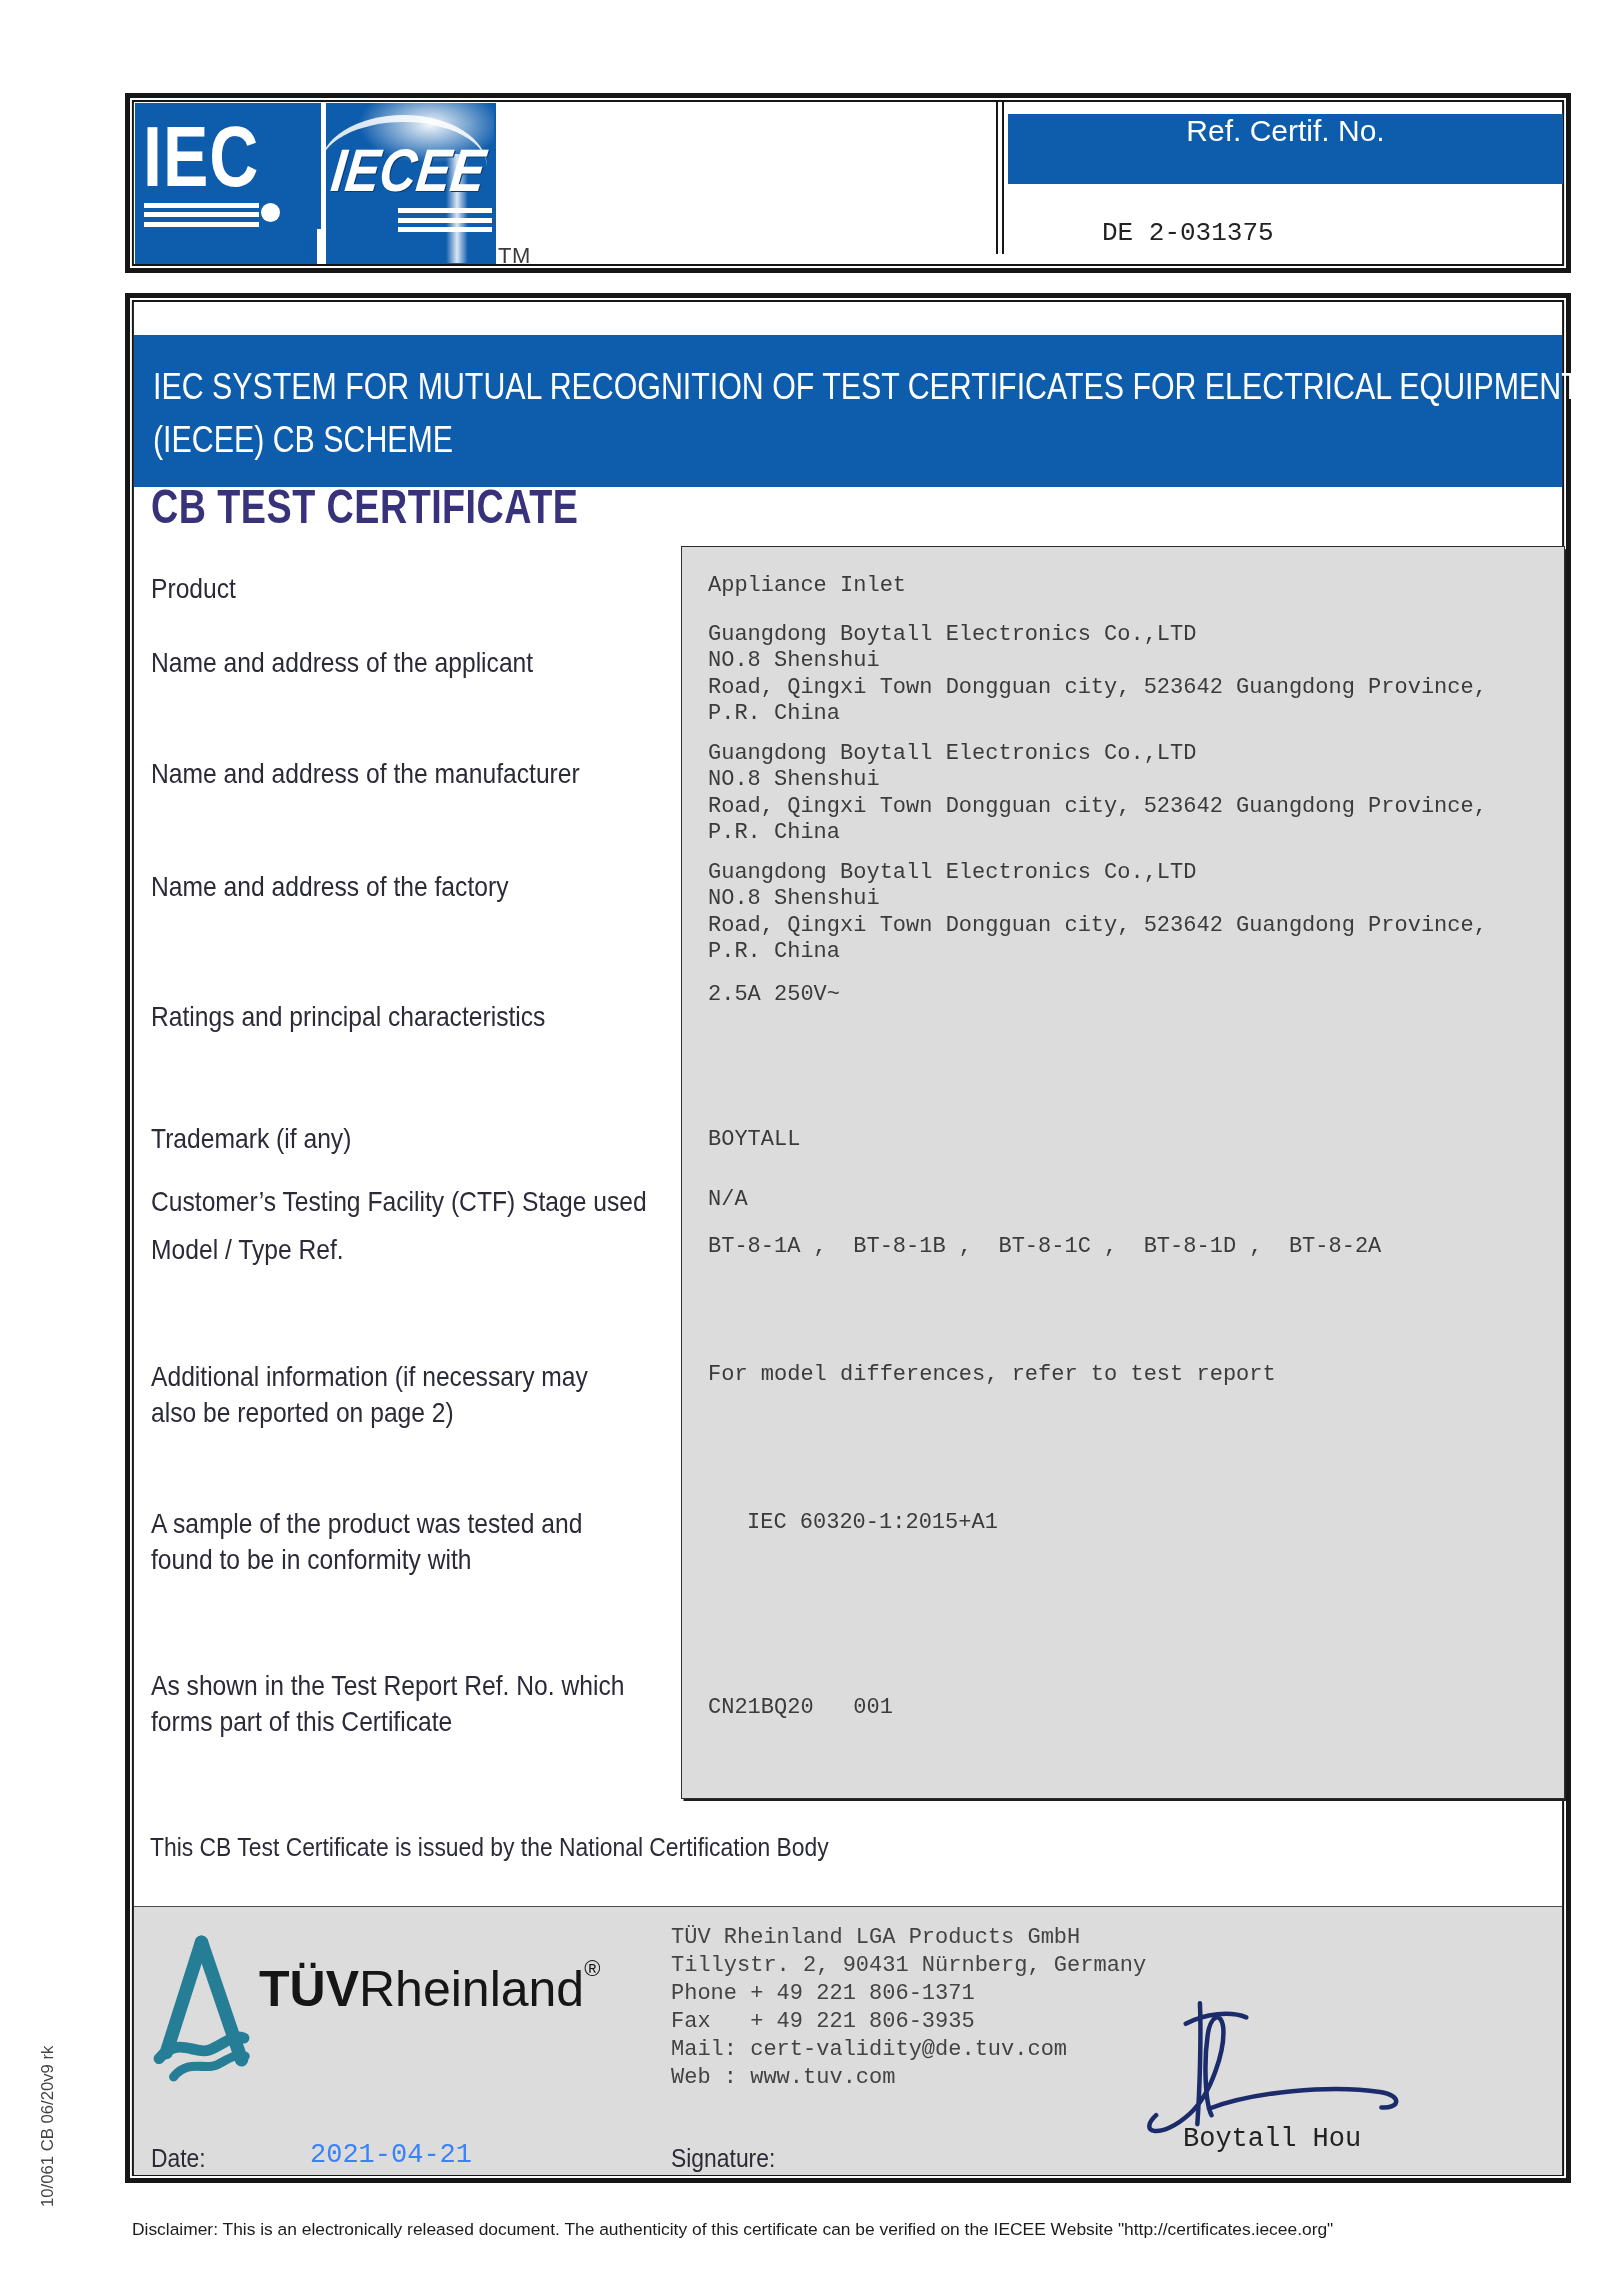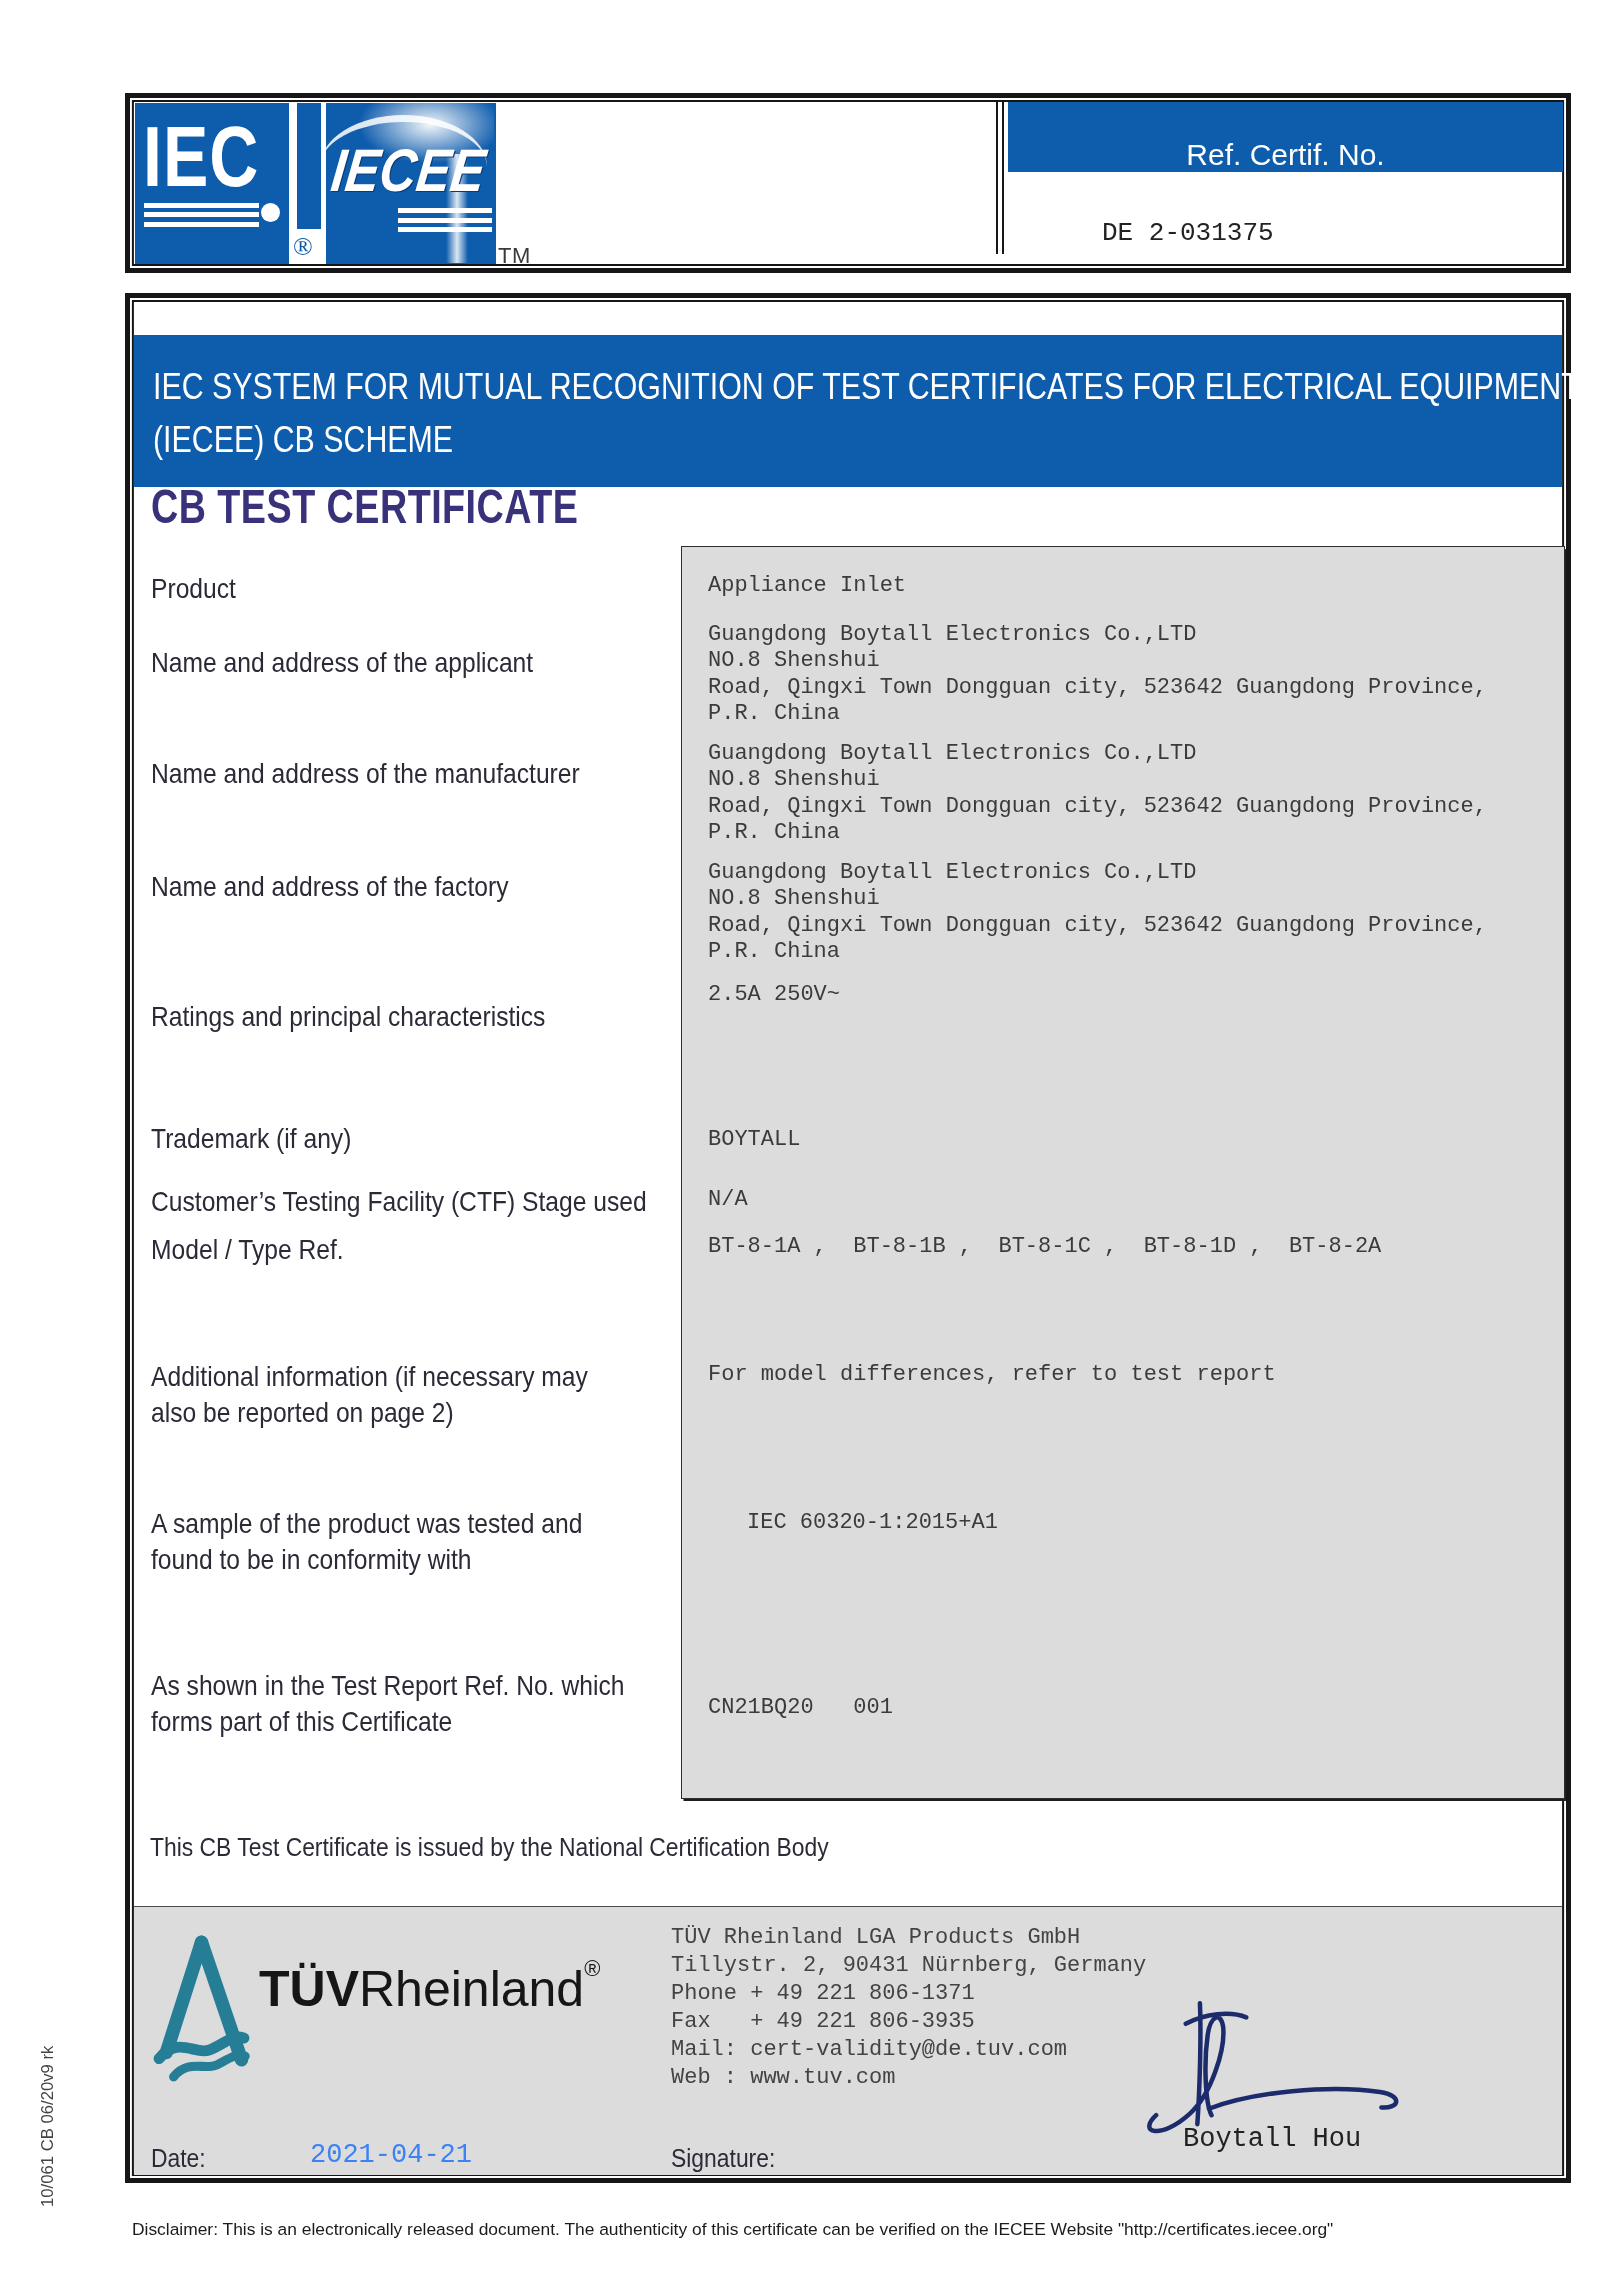--- a/index.html
+++ b/index.html
@@ -40,21 +40,21 @@
   .v-streak {
     position:absolute; top:51px; width:22px; height:109px;
     background:linear-gradient(90deg, rgba(255,255,255,0) 0%, rgba(255,255,255,0.85) 50%, rgba(255,255,255,0) 100%);
   }
   .reg-mark { position:absolute; color:#0E5CAC; font-size:26px; font-family:"Liberation Serif", serif; }
   .tm-mark  { position:absolute; color:#3a3a3a; font-size:22px; letter-spacing:0.6px; }
 
   .ref-divider { position:absolute; width:3.9px; border-left:2.6px solid #161616; border-right:2.6px solid #161616; }
   .ref-header {
     position:absolute; background:#0E5CAC; color:#ffffff; font-size:30px;
-    display:flex; align-items:flex-end; justify-content:center;
+    display:flex; align-items:flex-start; justify-content:center;margin-top:12px;
   }
   .mono { font-family:"Liberation Mono","DejaVu Sans Mono",monospace; }
   .ref-value { position:absolute; font-size:26px; color:#222222; }
 
   
   .banner { position:absolute; background:#0E5CAC; }
   .banner-line {
     position:absolute; left:19.3px; color:#ffffff; font-size:37px; white-space:nowrap;
     transform:scaleX(0.82); transform-origin:0 0;
   }
@@ -101,21 +101,21 @@
   }
   .disclaimer { position:absolute; color:#1B1B1B; font-size:17.4px; white-space:nowrap; }
 </style>
 </head>
 <body>
 
 <div id="page">
 
   <div class="frame" style="left:125px; top:93px; width:1436px; height:170px;"></div>
 
-  <div class="logo-square" style="left:135px; top:103px; width:154px; height:161px;">
+  <div class="logo-square" style="left:135px; top:103px; width:154px; height:161px;padding-left:28px;">
     <div class="iec-text">IEC</div>
     <div class="bar" style="left:9px; top:100px; width:115px;"></div>
     <div class="bar" style="left:9px; top:109px; width:115px;"></div>
     <div class="bar" style="left:9px; top:119px; width:115px;"></div>
     <div class="dot" style="left:126px; top:100px;"></div>
   </div>
 
   <div class="abs" style="left:297px; top:103px; width:24px; height:126px; background:#0E5CAC;"></div>
   <div class="reg-mark" style="left:293px; top:232px;">®</div>
 

